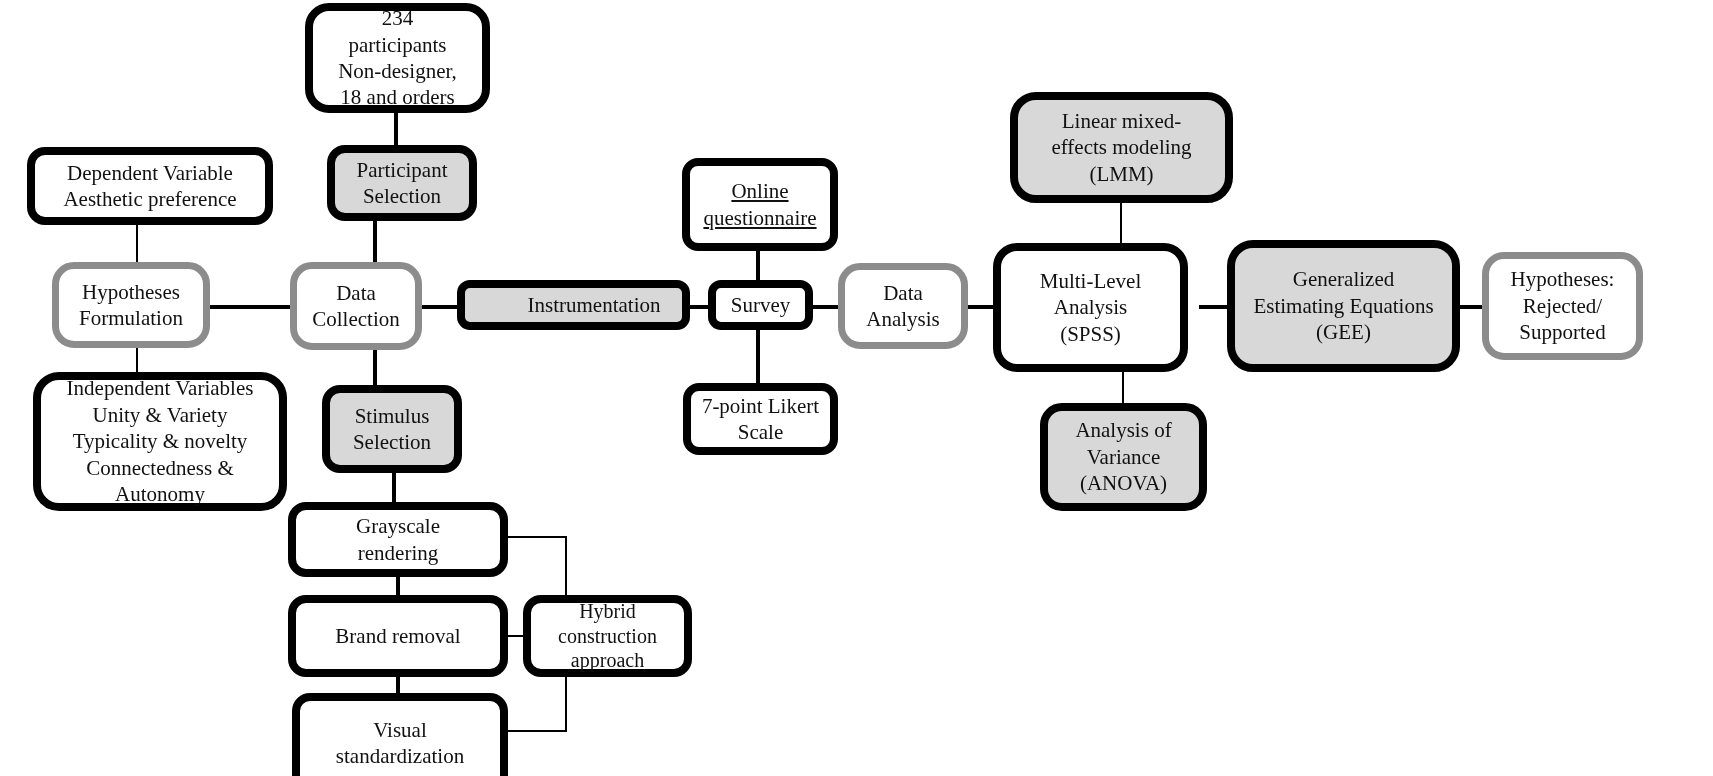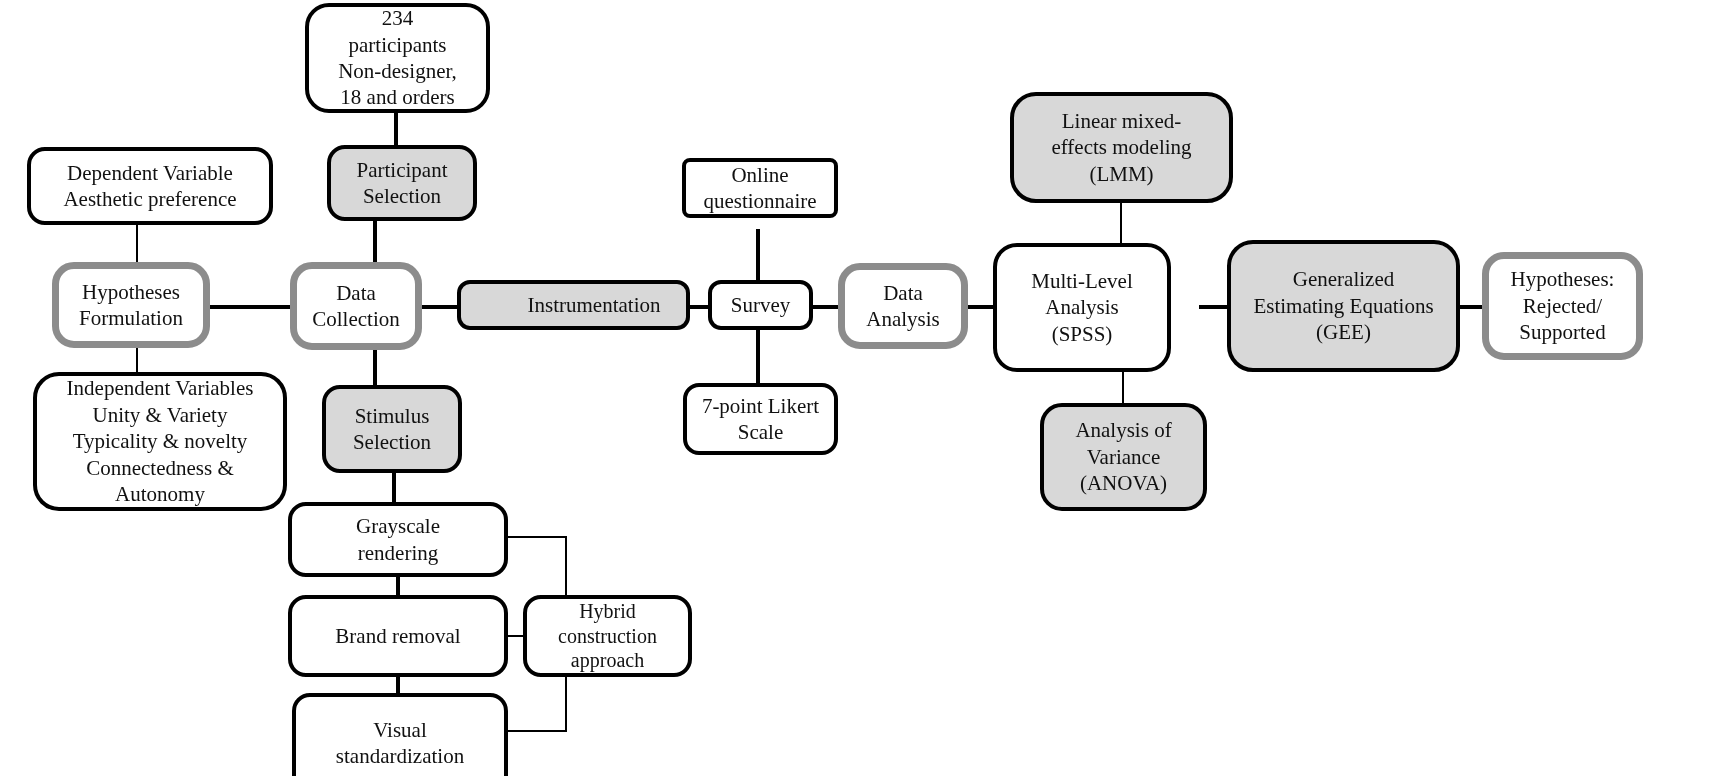--- a/index.html
+++ b/index.html
@@ -13,21 +13,21 @@
     overflow: hidden;
   }
   .node {
     position: absolute;
     display: flex;
     align-items: center;
     justify-content: center;
     text-align: center;
     box-sizing: border-box;
     background: #ffffff;
-    border: 4px solid #000000;
+    border: 8px solid #000000;
     font-size: 21px;
     line-height: 1.26;
   }
   .node .label { white-space: pre-line; display: block; padding: 2px 6px; }
   .node.gray  { background: #d8d8d8; }
   .node.ring  { border: 7px solid #8c8c8c; background: #ffffff; }
   .edge { position: absolute; background: #000000; }
   .edge.thin { background: #000000; }
 </style>
 </head>
@@ -98,40 +98,40 @@
 
   <div class="node gray" style="left:322px; top:385px; width:140px; height:88px; border-radius:18px;">
     <span class="label">Stimulus
 Selection</span>
   </div>
 
   <div class="node gray" style="left:457px; top:280px; width:233px; height:50px; border-radius:13px;padding-left:41px;">
     <span class="label">Instrumentation</span>
   </div>
 
-  <div class="node" style="left:682px; top:158px; width:156px; height:60px; border-radius:8px;">
+  <div class="node" style="left:682px; top:158px; width:156px; height:93px; border-radius:16px;text-decoration:underline;">
     <span class="label">Online
 questionnaire</span>
   </div>
 
   <div class="node" style="left:708px; top:280px; width:105px; height:50px; border-radius:13px;">
     <span class="label">Survey</span>
   </div>
 
   <div class="node" style="left:683px; top:383px; width:155px; height:72px; border-radius:16px;">
     <span class="label">7-point Likert
 Scale</span>
   </div>
 
   <div class="node ring" style="left:838px; top:263px; width:130px; height:86px; border-radius:22px;">
     <span class="label">Data
 Analysis</span>
   </div>
 
-  <div class="node" style="left:993px; top:243px; width:178px; height:129px; border-radius:24px;">
+  <div class="node" style="left:993px; top:243px; width:195px; height:129px; border-radius:24px;">
     <span class="label">Multi-Level
 Analysis
 (SPSS)</span>
   </div>
 
   <div class="node gray" style="left:1010px; top:92px; width:223px; height:111px; border-radius:26px;">
     <span class="label">Linear mixed-
 effects modeling
 (LMM)</span>
   </div>

